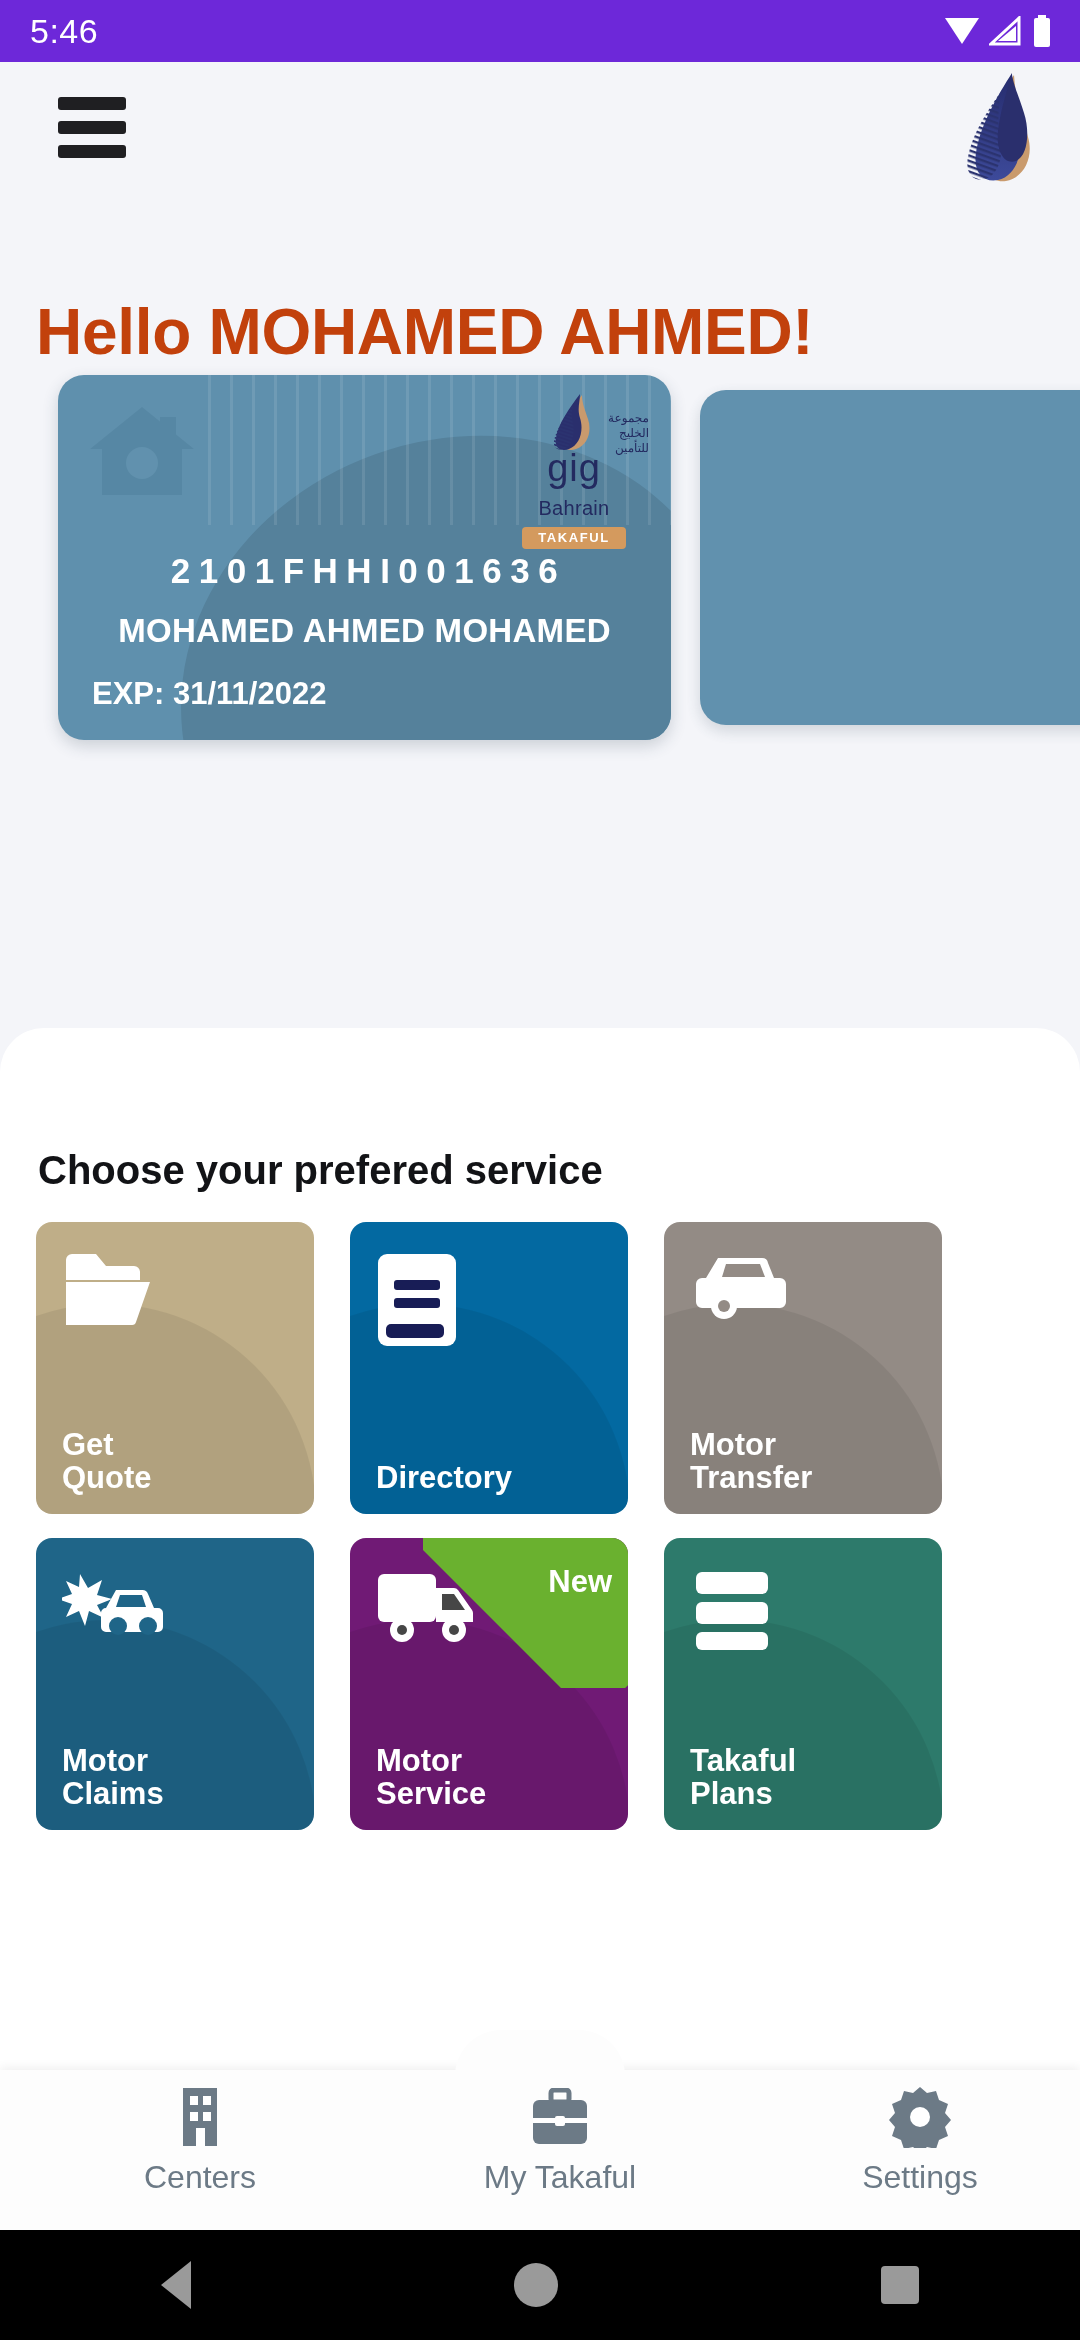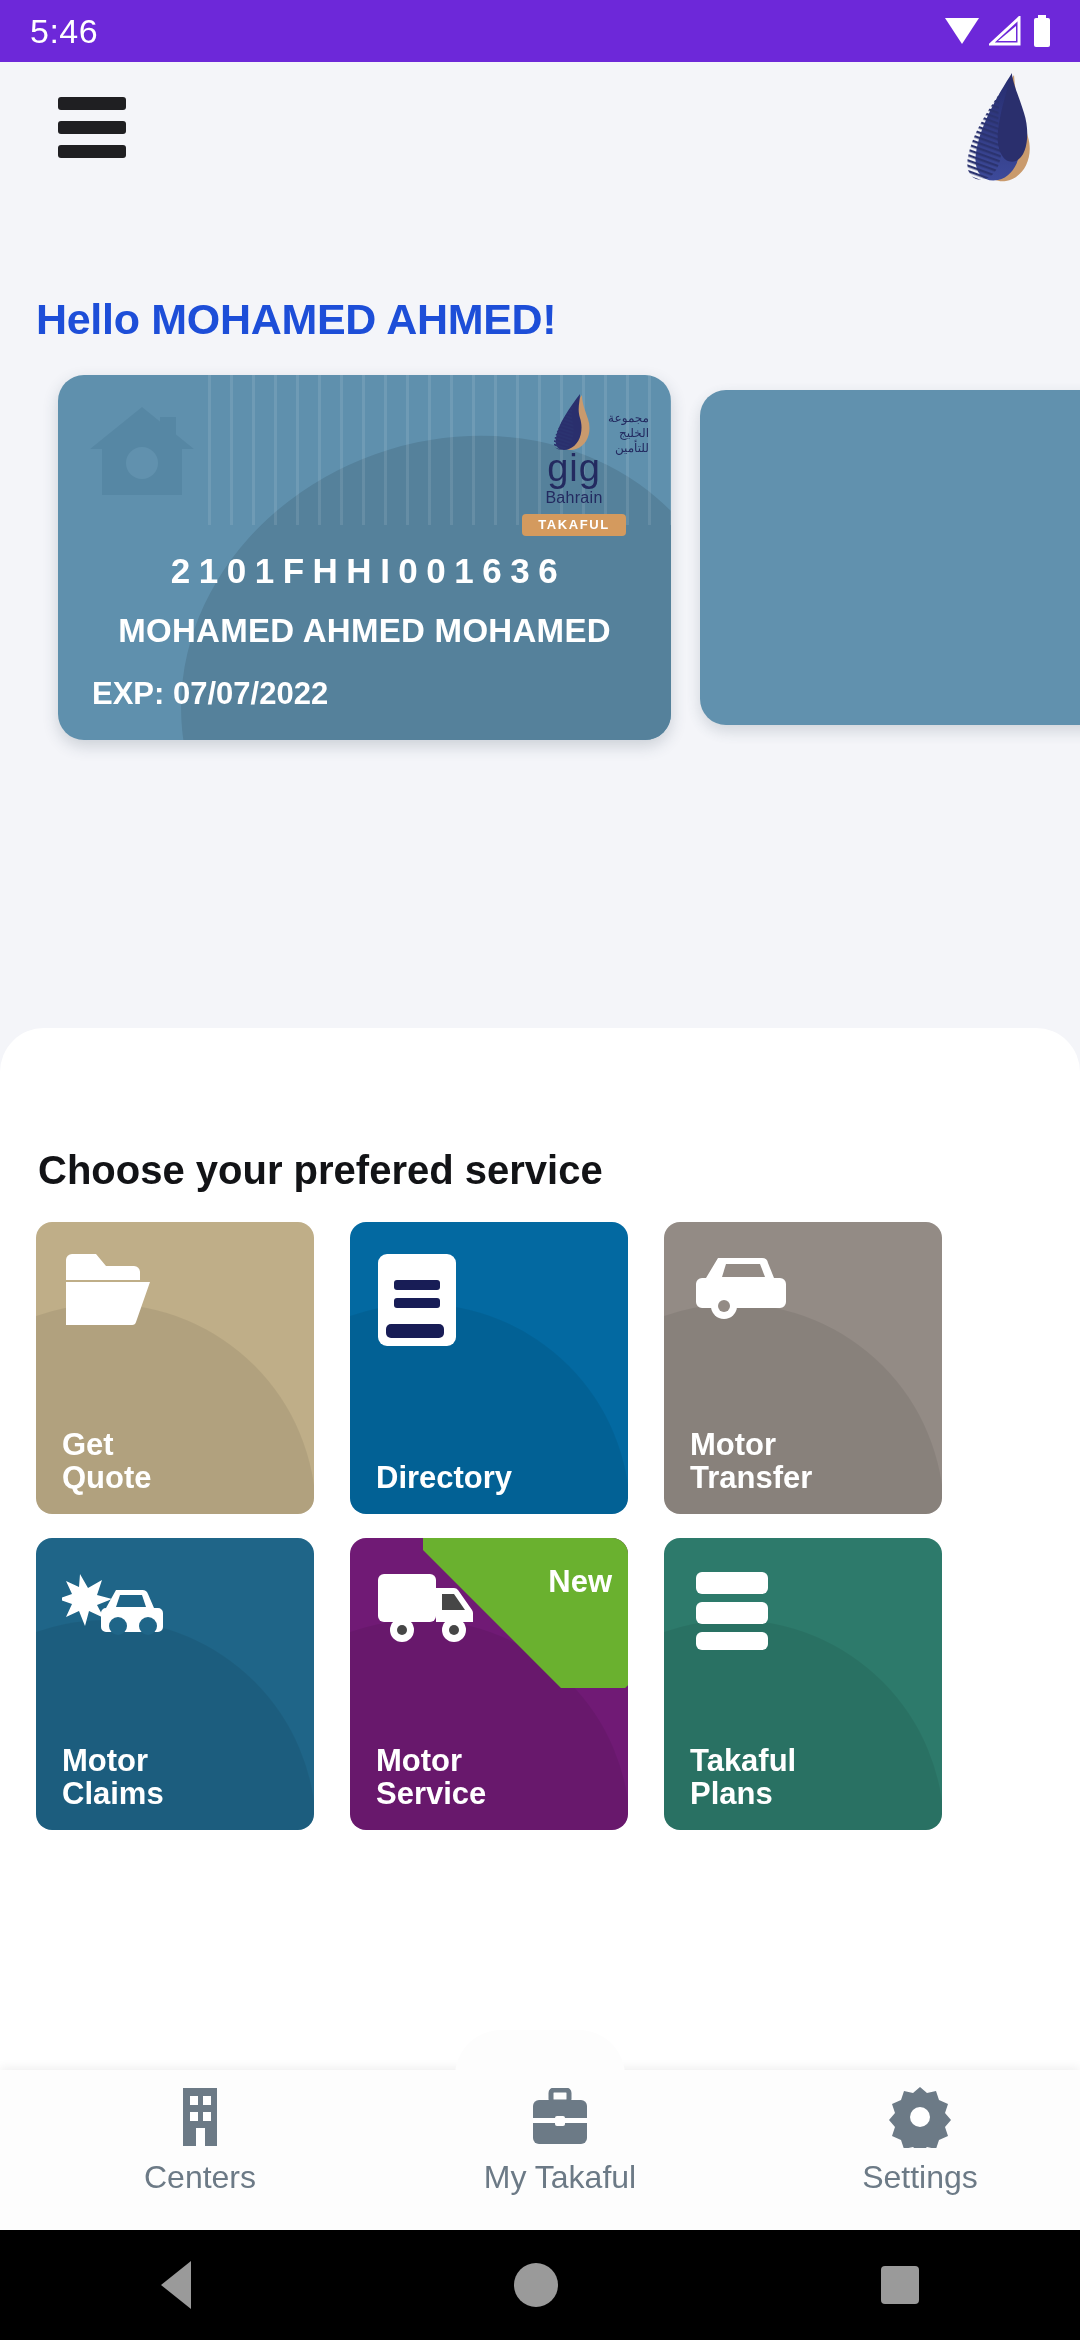--- a/index.html
+++ b/index.html
@@ -26,21 +26,21 @@
     background:#f4f5f9; display:flex; align-items:center;
     padding:0 40px 0 58px;
   }
   .hamburger{ width:68px; display:flex; flex-direction:column; gap:11px; cursor:pointer; }
   .hamburger i{ display:block; height:13px; background:#1f1f22; border-radius:3px; }
   .brand-logo{ margin-left:auto; width:86px; height:116px; position:relative; }
 
   
   .greeting{
     position:absolute; top:295px; left:36px;
-    font-size:43px; font-weight:700; color:#1d4ed8; letter-spacing:-.3px;
+    font-size:64px; font-weight:700; color:#c2410c; letter-spacing:-.3px;
   }
 
   
   .card-strip{ position:absolute; top:368px; left:0; width:1080px; height:310px; }
   .policy-card{
     position:absolute; top:7px; left:58px; width:613px; height:365px;
     background:#5f90ad; border-radius:26px; overflow:hidden;
     box-shadow:0 6px 16px rgba(40,60,80,.20);
   }
   .policy-card .swoosh{
@@ -56,21 +56,21 @@
     position:absolute; left:150px; top:0; right:0; height:150px;
     opacity:.10;
     background:repeating-linear-gradient(90deg,#ffffff 0 3px,transparent 3px 22px);
   }
   .card-logo{
     position:absolute; right:22px; top:16px; width:150px; text-align:center;
     color:#2b2f63;
   }
   .cl-mark{ width:150px; height:62px; position:relative; }
   .cl-gig{ font-size:38px; font-weight:400; color:#232a60; letter-spacing:1px; line-height:1; margin-top:-4px;}
-  .cl-bahrain{ font-size:16px; color:#232a60; letter-spacing:.3px; margin-top:2px; }
+  .cl-bahrain{ font-size:20px; color:#232a60; letter-spacing:.3px; margin-top:10px; }
   .cl-takaful{
     display:inline-block; margin-top:7px; padding:3px 16px 4px;
     background:#d49a5e; color:#ffffff; font-size:13px;
     letter-spacing:1.6px; border-radius:4px; font-weight:700;
   }
   .cl-arabic{
     position:absolute; right:0; top:20px; width:62px;
     font-size:12px; line-height:1.25; color:#232a60; text-align:right;
     direction:rtl;
   }
@@ -245,21 +245,21 @@
           <div>للتأمين</div>
         </div>
       </div>
       <div class="cl-gig">gig</div>
       <div class="cl-bahrain">Bahrain</div>
       <div class="cl-takaful">TAKAFUL</div>
     </div>
 
     <div class="card-number">2101FHHI001636</div>
     <div class="card-holder">MOHAMED AHMED MOHAMED</div>
-    <div class="card-exp">EXP: 07/07/2022</div>
+    <div class="card-exp">EXP: 31/11/2022</div>
   </div>
 </div>
 
 <div class="sheet"></div>
 <div class="sheet-title">Choose your prefered service</div>
 
 <div class="tiles">
 
   <div class="tile-row r1">
 

